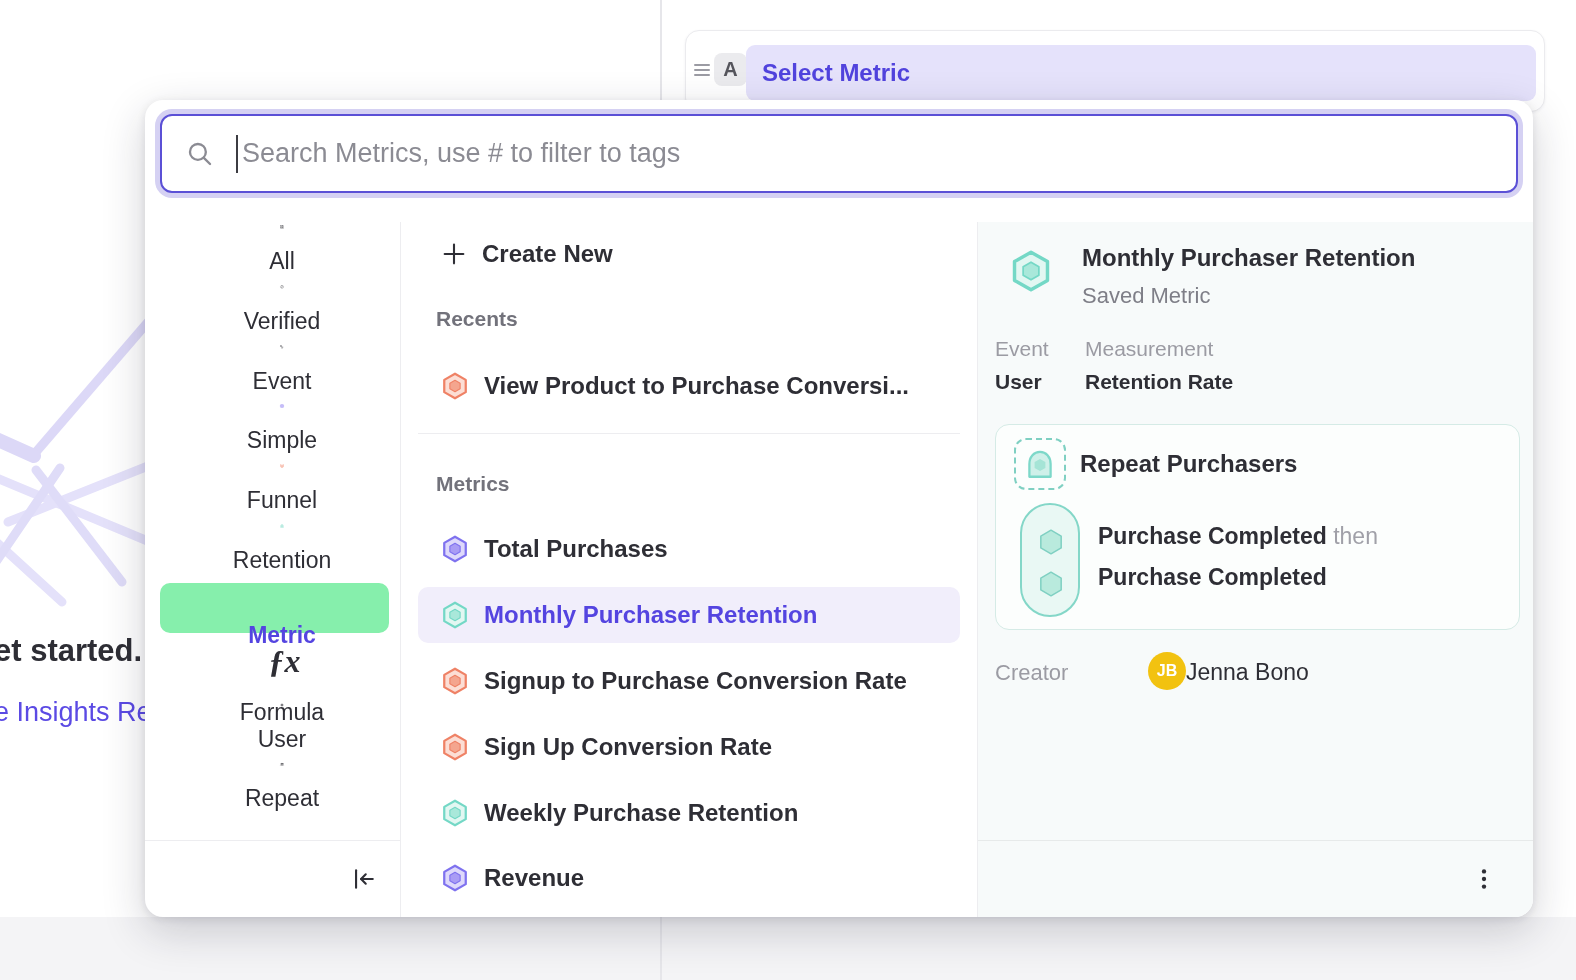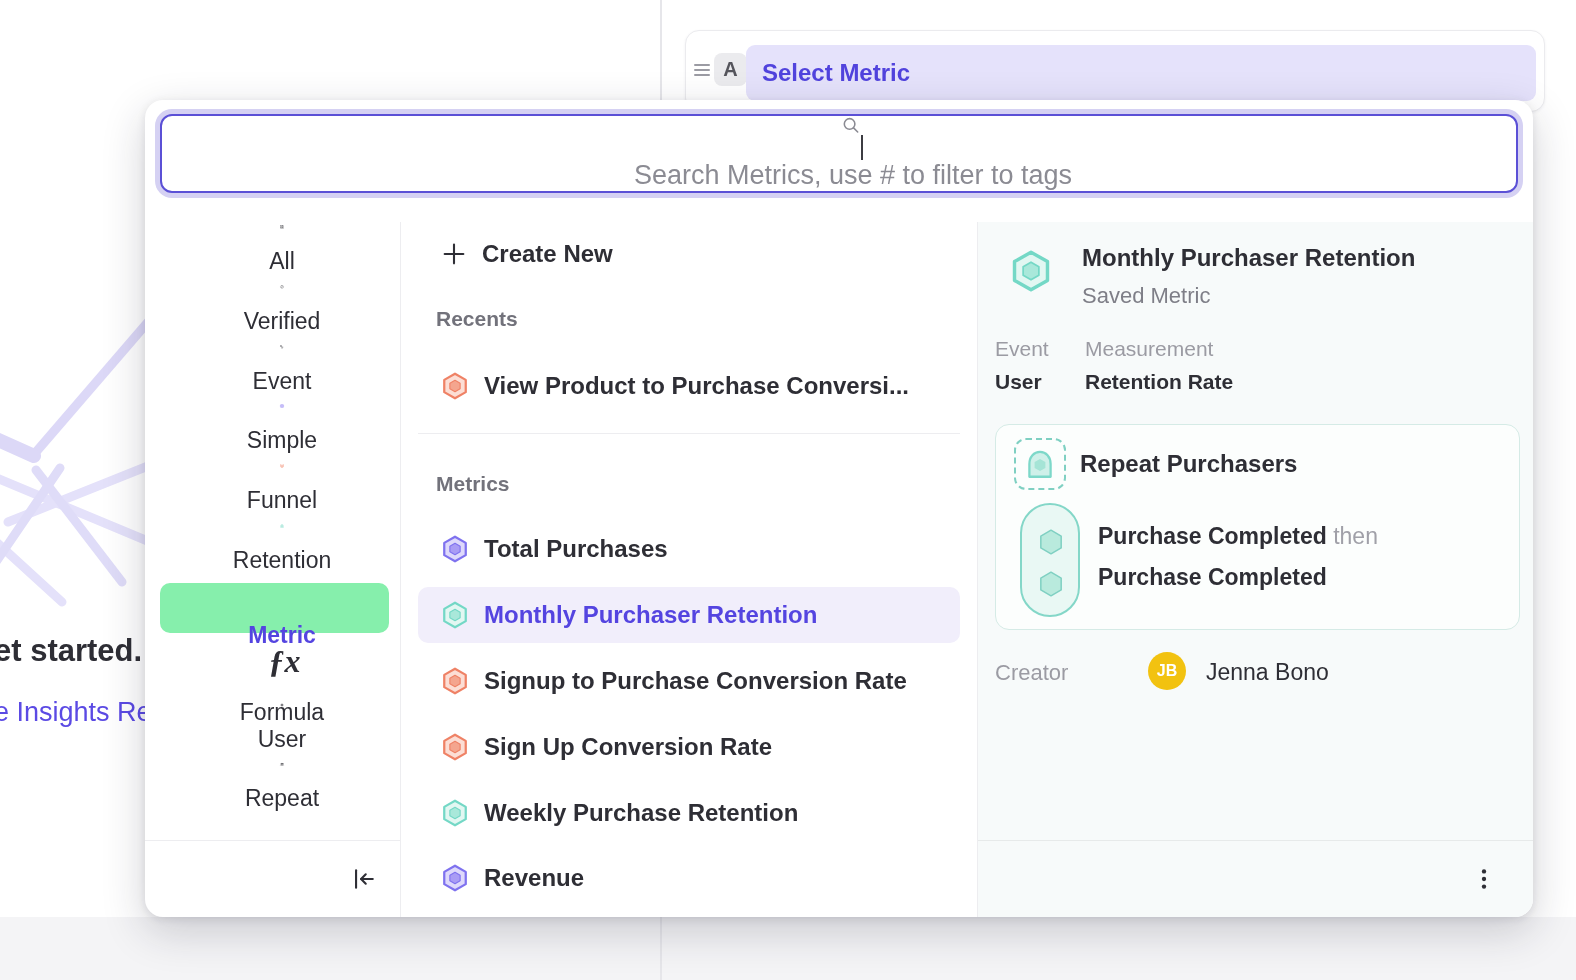--- a/index.html
+++ b/index.html
@@ -39,21 +39,21 @@
   
   .modal {
     left:145px; top:100px; width:1388px; height:817px; background:#fff;
     border-radius:18px; overflow:hidden;
     box-shadow:0 14px 44px rgba(30,30,50,.20), 0 2px 8px rgba(30,30,50,.10);
   }
   .search-box {
     position:absolute; left:15px; top:14px; width:1358px; height:79px;
     border:2px solid #5b50d6; border-radius:12px; background:#fff;
     box-shadow:0 0 0 5px #d5d1f3;
-    display:flex; align-items:center; padding-left:24px;flex-direction:column;
+    display:flex; align-items:center; padding-left:24px;
   }
   .search-box .caret { width:2px; height:38px; background:#3c3c42; margin-left:22px; }
   .search-box .placeholder { margin-left:4px; font-size:27px; color:#8b8b93; }
 
   .col { position:absolute; top:122px; bottom:0; }
   .col-sidebar { left:0; width:256px; border-right:1px solid #ededf0; }
   .col-list    { left:256px; width:577px; border-right:1px solid #ededf0; }
   .col-detail  { left:833px; right:0; background:#f7fafa; }
 
   
@@ -103,21 +103,21 @@
   .capsule svg { position:absolute; left:14px; }
   .step { position:absolute; left:102px; font-size:23px; font-weight:600; color:#2e2e35; white-space:nowrap; }
   .step .suffix { color:#a0a0a8; font-weight:500; }
 
   .creator-lbl { position:absolute; left:17px; top:438px; font-size:22px; color:#9b9ba3; }
   .avatar {
     position:absolute; left:170px; top:430px; width:38px; height:38px; border-radius:50%;
     background:#f2c210; color:#fff; font-weight:700; font-size:16px;
     display:flex; align-items:center; justify-content:center;
   }
-  .creator-name { position:absolute; left:228px; top:437px; font-size:23px; font-weight:500; color:#2e2e35; }
+  .creator-name { position:absolute; left:208px; top:437px; font-size:23px; font-weight:500; color:#2e2e35; }
 
   .detail-footer {
     position:absolute; left:0; right:0; bottom:0; height:77px; border-top:1px solid #e7eaea;
     display:flex; align-items:center; justify-content:flex-end; padding-right:36px;
   }
 
   
   .hex .o { fill:var(--of); stroke:var(--st); stroke-width:1.8; stroke-linejoin:round; }
   .hex .i { fill:var(--if); stroke:var(--st); stroke-width:.9; stroke-linejoin:round; }
   .hex-purple { --st:#7f72ef; --of:#ded9fb; --if:#a99cf5; }

